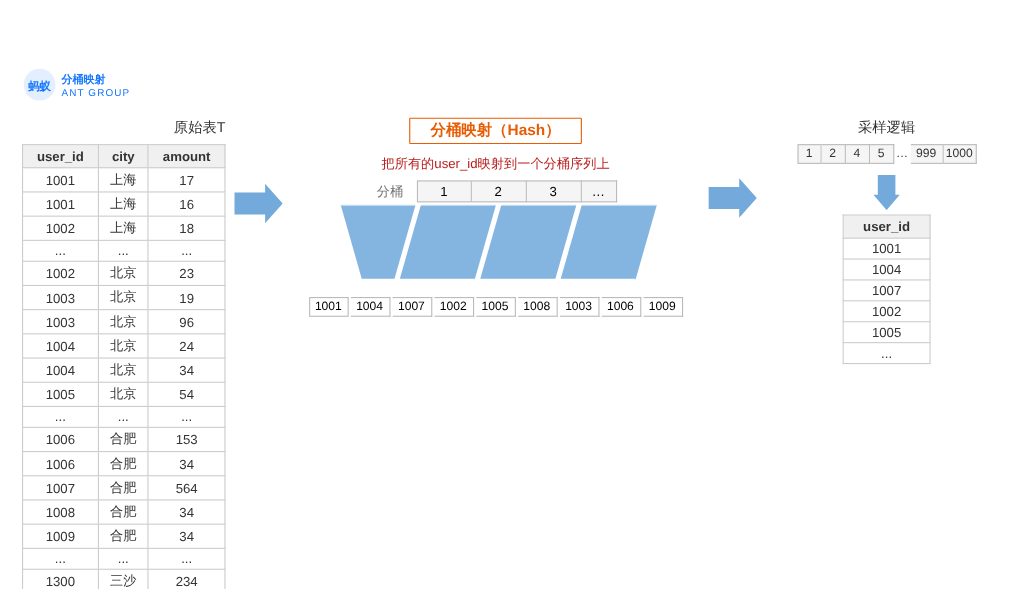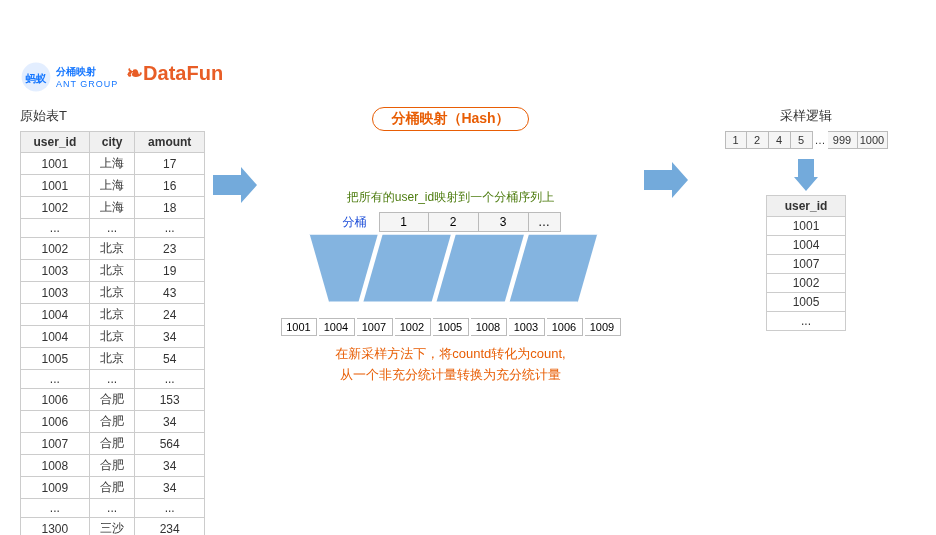--- a/index.html
+++ b/index.html
@@ -62,21 +62,21 @@
       gap: 0;
       align-items: flex-start;
     }
 
     
     .left-section {
       width: 185px;
       flex-shrink: 0;
     }
     .section-title {
-      text-align: left;
+      text-align: right;
       font-size: 13px;
       color: #333;
       margin-bottom: 6px;
       font-weight: 500;
     }
     .data-table {
       width: 100%;
       border-collapse: collapse;
       font-size: 12px;
     }
@@ -115,28 +115,27 @@
     }
     .section-title-orange {
       text-align: center;
       font-size: 14px;
       color: #e85d04;
       margin-bottom: 4px;
       font-weight: 600;
       border: 1.5px solid #e85d04;
       padding: 2px 18px;
       display: inline-block;
-      border-radius: 12px;
+      border-radius: 1px;
     }
     .hash-subtitle {
       font-size: 12px;
-      color: #4d7c0f;
+      color: #b91c1c;
       margin-bottom: 6px;
       text-align: center;
-      margin-top: 48px;
     }
 
     
     .funnel-container {
       position: relative;
       width: 310px;
       height: 78px;
       margin: 0 auto 4px auto;
     }
     .funnel-svg {
@@ -260,23 +259,20 @@
         <svg class="ant-icon" viewBox="0 0 40 40">
           <circle cx="20" cy="20" r="18" fill="#1677ff" opacity="0.12"></circle>
           <text x="20" y="26" text-anchor="middle" font-size="13" fill="#1677ff" font-weight="bold">蚂蚁</text>
         </svg>
         <div>
           <div style="font-size:10px;color:#1677ff;font-weight:bold;">分桶映射</div>
           <div style="font-size:9px;color:#1677ff;letter-spacing:1px;">ANT GROUP</div>
         </div>
       </div>
 
-      <div class="datafun-logo">
-        <span style="color:#e85d26;">❧</span><span>DataFun</span>
-      </div>
     </div>
   </div>
 
   <div class="main-layout">
 
     <div class="left-section">
       <div class="section-title">原始表T</div>
       <table class="data-table">
         <thead>
           <tr>
@@ -312,21 +308,21 @@
               <td>23</td>
             </tr>
             <tr>
               <td>1003</td>
               <td>北京</td>
               <td>19</td>
             </tr>
             <tr>
               <td>1003</td>
               <td>北京</td>
-              <td>43</td>
+              <td>96</td>
             </tr>
             <tr>
               <td>1004</td>
               <td>北京</td>
               <td>24</td>
             </tr>
             <tr>
               <td>1004</td>
               <td>北京</td>
               <td>34</td>
@@ -396,21 +392,21 @@
       </svg>
     </div>
 
     <div class="middle-section">
       <div style="margin-bottom:6px;">
         <span class="section-title-orange">分桶映射（Hash）</span>
       </div>
       <div class="hash-subtitle">把所有的user_id映射到一个分桶序列上</div>
 
       <div style="display:flex;align-items:center;margin-bottom:2px;padding-left:2px;">
-        <span style="font-size:12px;color:#1d4ed8;margin-right:12px;">分桶</span>
+        <span style="font-size:12px;color:#737373;margin-right:12px;">分桶</span>
         <div style="display:flex;gap:0;">
           <div style="width:50px;text-align:center;border:1px solid #bbb;padding:2px 0;font-size:12px;background:#f5f5f5;">1</div>
           <div style="width:50px;text-align:center;border:1px solid #bbb;border-left:none;padding:2px 0;font-size:12px;background:#f5f5f5;">2</div>
           <div style="width:50px;text-align:center;border:1px solid #bbb;border-left:none;padding:2px 0;font-size:12px;background:#f5f5f5;">3</div>
           <div style="width:32px;text-align:center;border:1px solid #bbb;border-left:none;padding:2px 0;font-size:12px;background:#f5f5f5;">…</div>
         </div>
       </div>
 
       <div class="funnel-container">
         <svg class="funnel-svg" viewBox="0 0 310 80">
@@ -433,24 +429,20 @@
         <div style="width:36px;text-align:center;border:1px solid #bbb;border-left:none;padding:2px 0;font-size:11px;">1004</div>
         <div style="width:36px;text-align:center;border:1px solid #bbb;border-left:none;padding:2px 0;font-size:11px;">1007</div>
         <div style="width:36px;text-align:center;border:1px solid #bbb;border-left:none;padding:2px 0;font-size:11px;">1002</div>
         <div style="width:36px;text-align:center;border:1px solid #bbb;border-left:none;padding:2px 0;font-size:11px;">1005</div>
         <div style="width:36px;text-align:center;border:1px solid #bbb;border-left:none;padding:2px 0;font-size:11px;">1008</div>
         <div style="width:36px;text-align:center;border:1px solid #bbb;border-left:none;padding:2px 0;font-size:11px;">1003</div>
         <div style="width:36px;text-align:center;border:1px solid #bbb;border-left:none;padding:2px 0;font-size:11px;">1006</div>
         <div style="width:36px;text-align:center;border:1px solid #bbb;border-left:none;padding:2px 0;font-size:11px;">1009</div>
       </div>
 
-      <div class="countd-note">
-        <span>在新采样方法下，将countd转化为count,</span><br>
-        <span>从一个非充分统计量转换为充分统计量</span>
-      </div>
     </div>
 
     <div class="arrow-right" style="margin-top:55px;">
       <svg class="big-arrow" viewBox="0 0 44 36">
         <polygon points="0,8 28,8 28,0 44,18 28,36 28,28 0,28" fill="#5b9bd5" opacity="0.85"></polygon>
       </svg>
     </div>
 
     <div class="right-section">
       <div class="right-title">采样逻辑</div>

